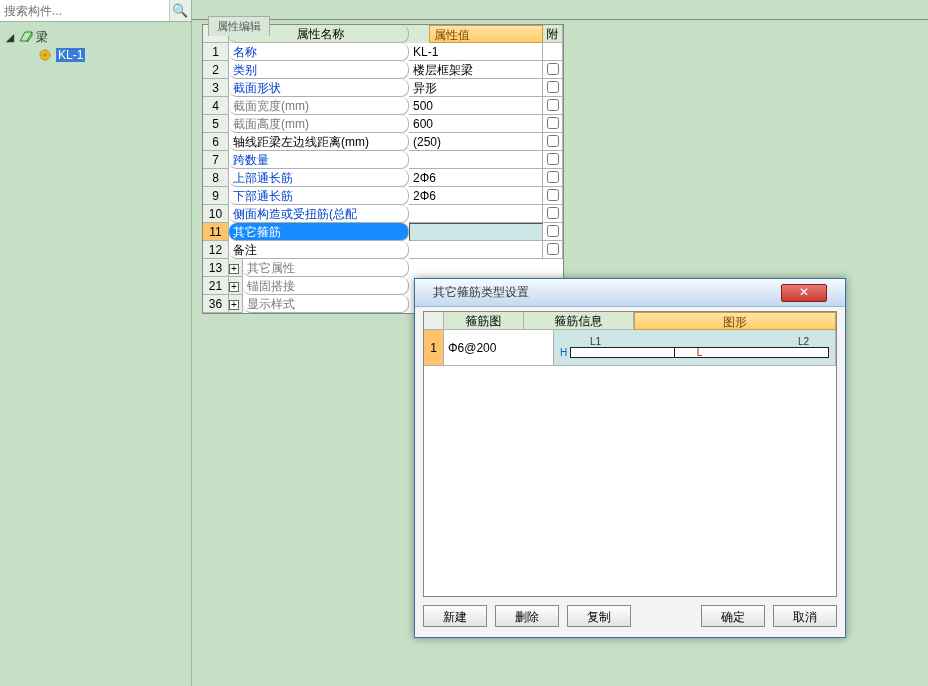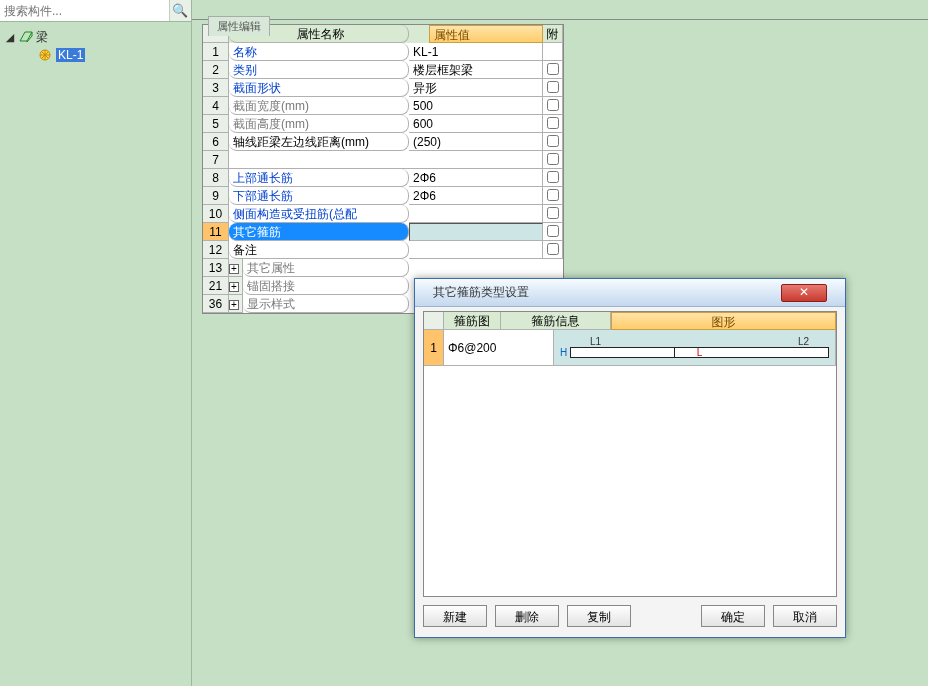--- a/index.html
+++ b/index.html
@@ -197,21 +197,21 @@
     display: flex;
     height: 18px;
     line-height: 18px;
   }
   .dlg-grid-head > div, .dlg-grid-row > div {
     border-right: 1px solid #b0b0b0;
     border-bottom: 1px solid #b0b0b0;
     text-align: center;
   }
   .dc-num { width: 20px; background:#e8f0e8; }
-  .dc-img { width: 57px; }
+  .dc-img { width: 80px; }
   .dc-info { width: 110px; }
   .dc-shape { flex: 1; }
   .dlg-grid-head { background: #d8ead2; }
   .dlg-grid-head .dc-shape {
     background: linear-gradient(#ffe3a8,#ffcd6a);
     border:1px solid #c9a042;
     color:#7a4a00;
   }
   .dlg-grid-row.sel .dc-num { background: #ffc36b; }
   .dlg-grid-row { height: 36px; line-height: 36px; }
@@ -332,20 +332,21 @@
           <div class="col-chk"><input type="checkbox" style=""></div>
         </div>
         <div class="grid-row">
           <div class="col-num">6</div>
           <div class="col-name"><span>轴线距梁左边线距离(mm)</span></div>
           <div class="col-val">(250)</div>
           <div class="col-chk"><input type="checkbox" style=""></div>
         </div>
         <div class="grid-row">
           <div class="col-num">7</div>
+          <div class="col-name link"><span>跨数量</span></div>
           <div class="col-val"></div>
           <div class="col-chk"><input type="checkbox" style=""></div>
         </div>
         <div class="grid-row">
           <div class="col-num">8</div>
           <div class="col-name link"><span>上部通长筋</span></div>
           <div class="col-val">2Φ6</div>
           <div class="col-chk"><input type="checkbox" style=""></div>
         </div>
         <div class="grid-row">

